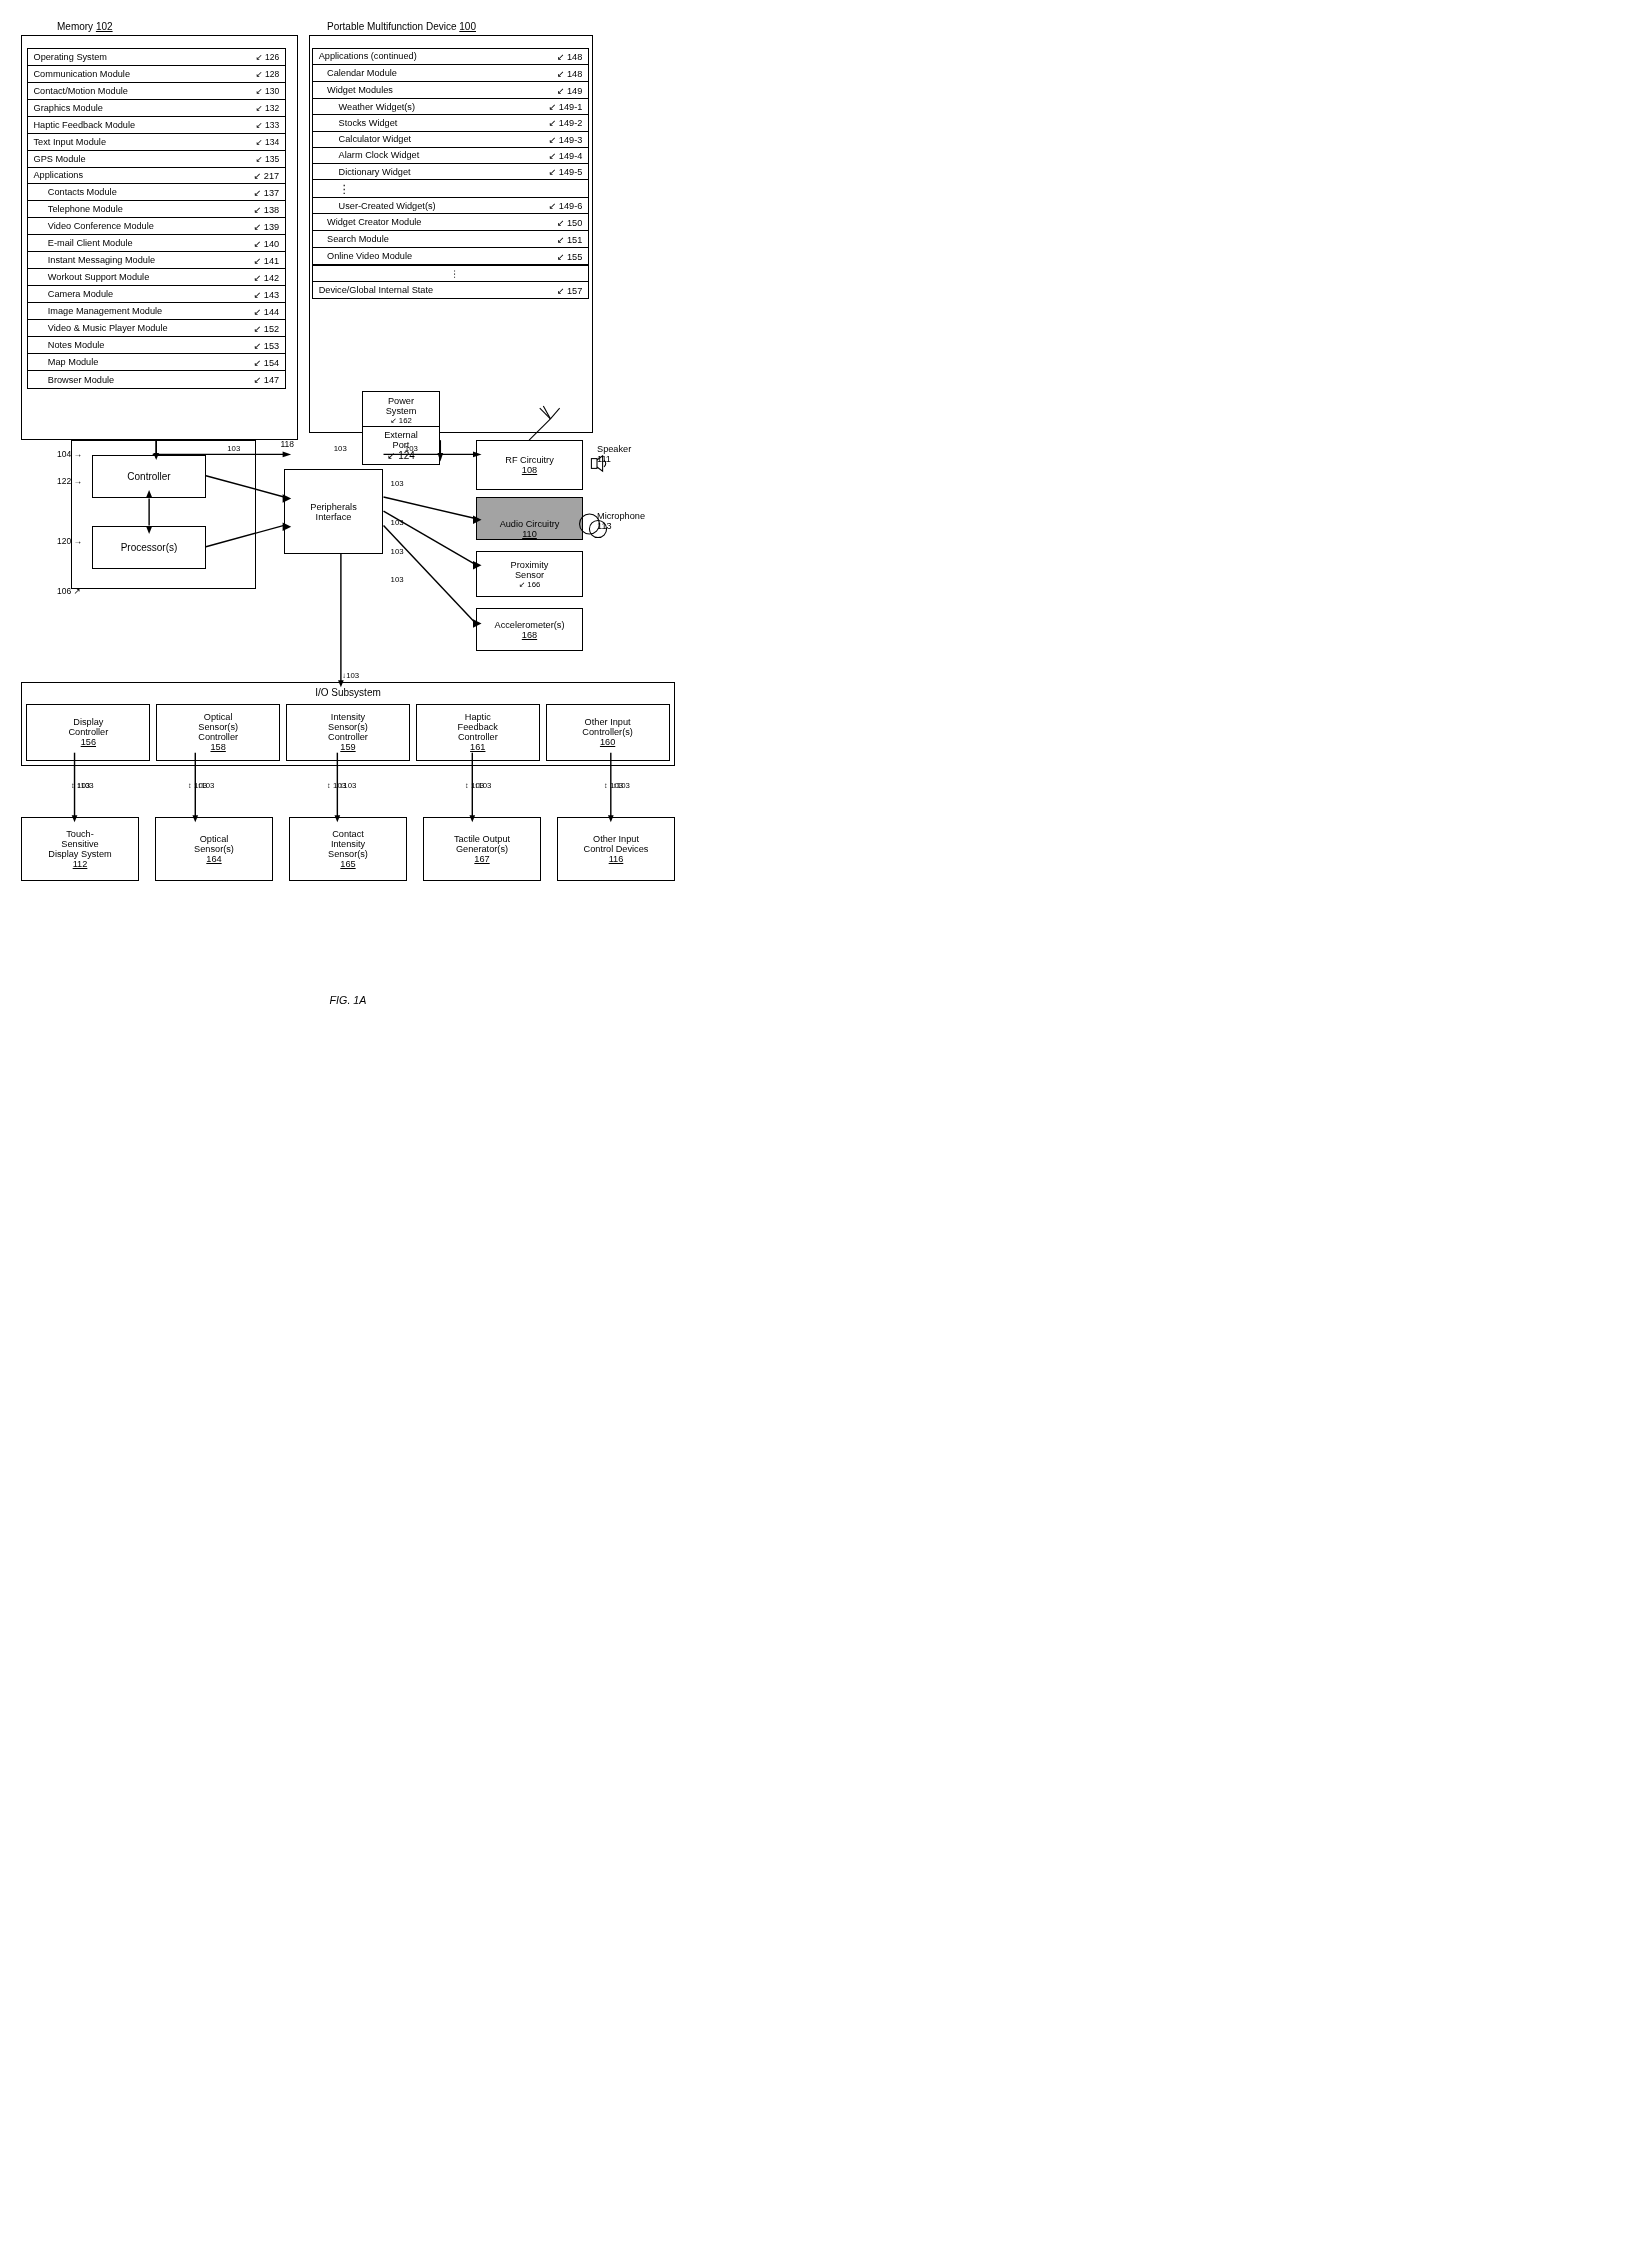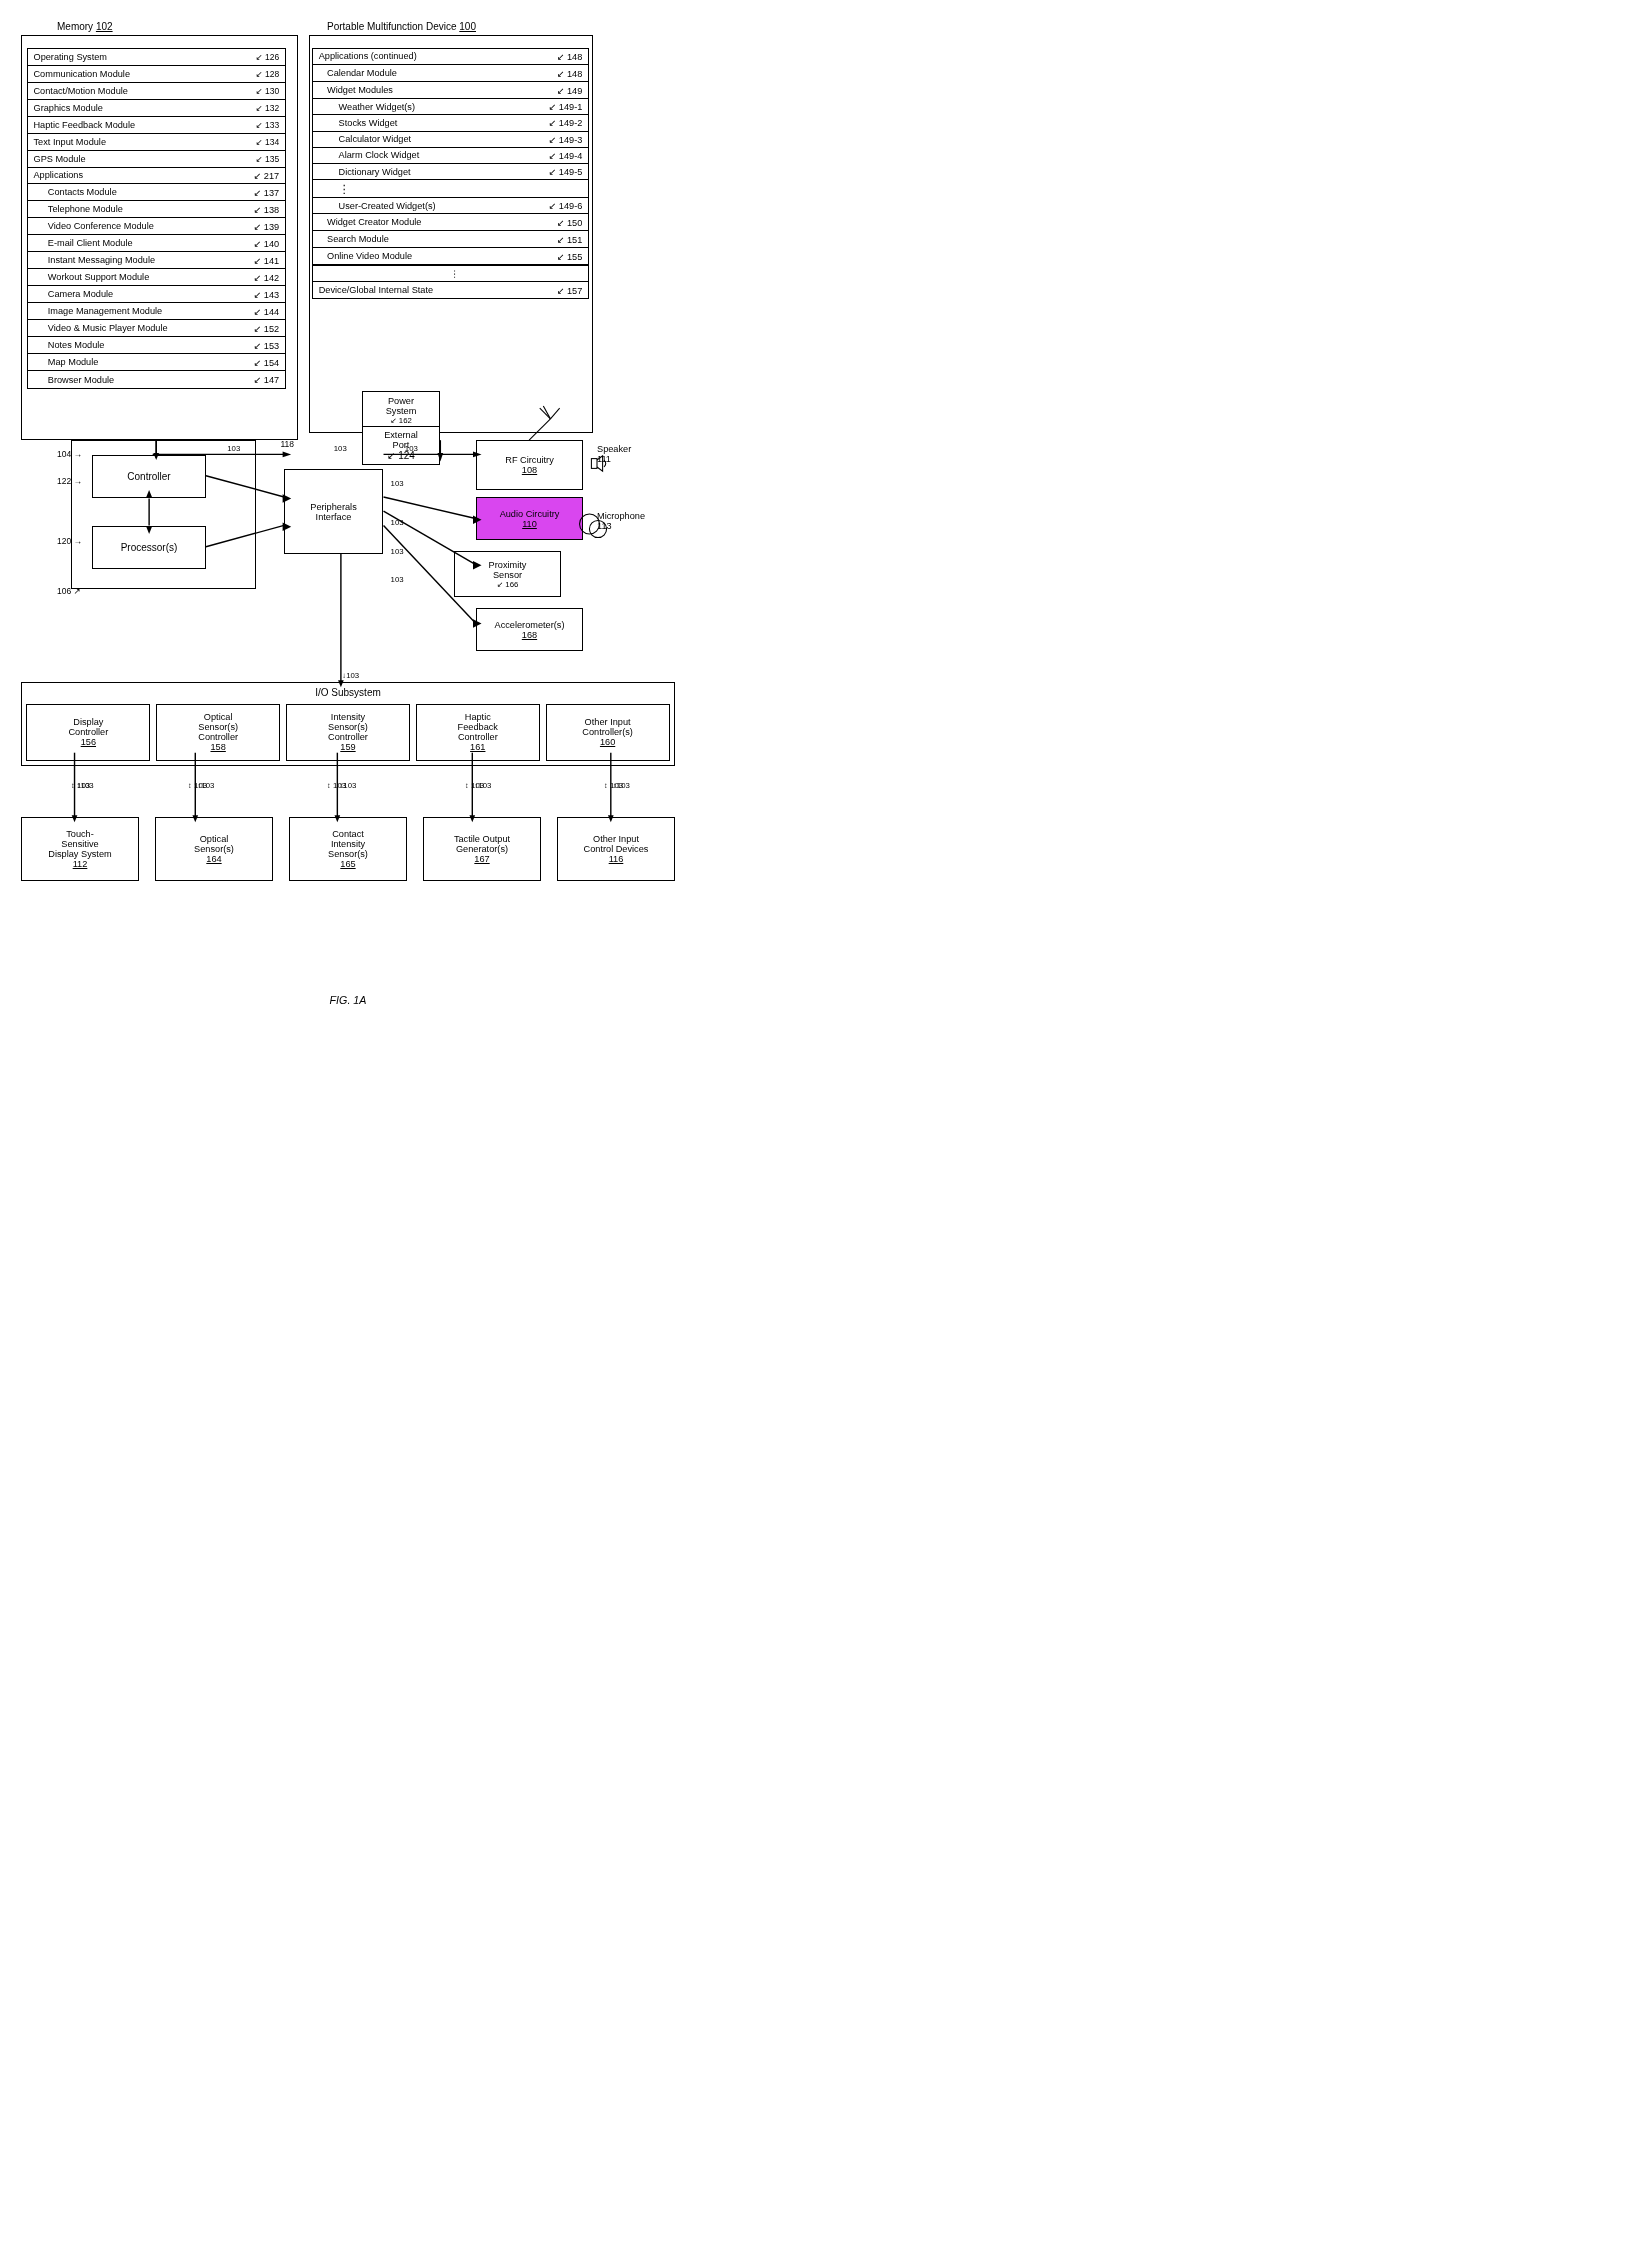--- a/index.html
+++ b/index.html
@@ -164,32 +164,32 @@
 
     
     .audio-box {
       position: absolute;
       top: 483px;
       left: 462px;
       width: 107px;
       height: 43px;
       border: 1.4px solid #000;
       display: flex;
-      align-items: center;
-      justify-content: center;
-      text-align: center;
-      font-size: 9.2px;
-      background: #d946ef;
+      align-items: flex-end;
+      justify-content: center;
+      text-align: center;
+      font-size: 9.2px;
+      background: #a3a3a3;
     }
 
     
     .proximity-box {
       position: absolute;
       top: 537px;
-      left: 440px;
+      left: 462px;
       width: 107px;
       height: 46px;
       border: 1.4px solid #000;
       display: flex;
       align-items: center;
       justify-content: center;
       text-align: center;
       font-size: 9.2px;
       background: #fff;
     }

